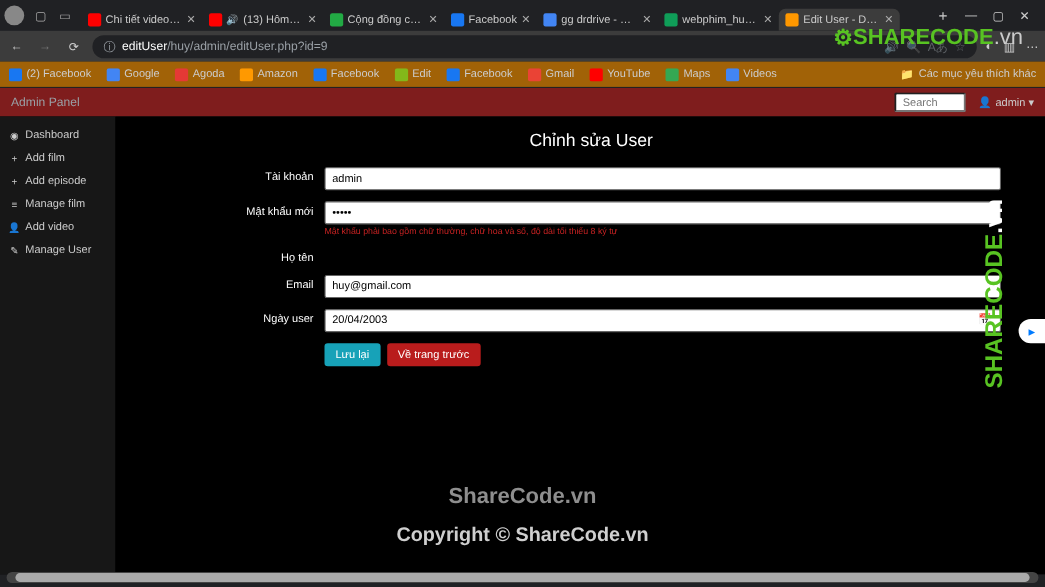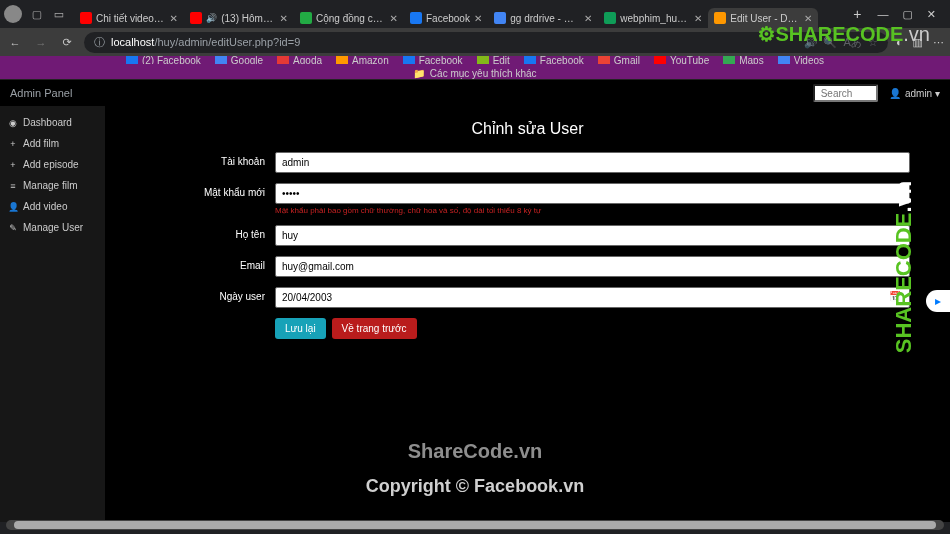--- a/index.html
+++ b/index.html
@@ -20,45 +20,45 @@
     .win-ctrls { display: flex; gap: 14px; padding: 0 10px; font-size: 11px; color: #ccc; }
 
     
     .urlrow { height: 28px; background: #3c3c3c; display: flex; align-items: center; padding: 0 6px; gap: 8px; font-size: 11px; color: #ccc; }
     .nav-btn { width: 18px; height: 18px; display: flex; align-items: center; justify-content: center; color: #ccc; }
     .urlbar { flex: 1; display: flex; align-items: center; background: #202124; border-radius: 12px; padding: 3px 10px; gap: 6px; font-size: 11px; color: #9aa0a6; }
     .url-text { color: #fff; }
     .url-actions { display: flex; gap: 10px; align-items: center; }
 
     
-    .bmrow { height: 24px; background: #701a75; display: flex; align-items: center; padding: 0 8px; gap: 4px; font-size: 10px; color: #ccc; border-bottom: 1px solid #222; flex-direction: column; }
+    .bmrow { height: 24px; background: #a16207; display: flex; align-items: center; padding: 0 8px; gap: 4px; font-size: 10px; color: #ccc; border-bottom: 1px solid #222; }
     .bm { display: flex; align-items: center; gap: 4px; }
     .bm-favicon { width: 12px; height: 12px; border-radius: 2px; }
 
     
     .watermark-logo { position: absolute; top: 22px; right: 20px; font-size: 20px; font-weight: bold; color: #58c322; z-index: 50; pointer-events: none; display: flex; align-items: center; }
     .watermark-logo span.cv { color: #ccc; font-weight: normal; }
     .watermark-side { position: absolute; top: 50%; right: -40px; transform: translateY(-50%) rotate(-90deg); font-size: 22px; font-weight: bold; color: #fff; z-index: 45; pointer-events: none; }
     .watermark-side .green { color: #58c322; }
     .watermark-mid { position: absolute; top: 440px; left: 50%; transform: translateX(-50%); font-size: 20px; font-weight: 600; color: #8e8e8e; z-index: 40; pointer-events: none; }
     .watermark-bottom { position: absolute; top: 476px; left: 50%; transform: translateX(-50%); font-size: 18px; font-weight: 600; color: #cfcfcf; z-index: 40; pointer-events: none; }
 
     
-    .appheader { height: 26px; background: #000000; display: flex; align-items: center; padding: 0 10px; font-size: 11px; color: #9aa0a6; }
+    .appheader { height: 26px; background: #7f1d1d; display: flex; align-items: center; padding: 0 10px; font-size: 11px; color: #9aa0a6; }
     .appheader .title { flex: 0 0 auto; }
     .appheader .spacer { flex: 1; }
     .searchbox { width: 65px; height: 18px; background: #fff; color: #888; border-radius: 2px; padding: 2px 6px; font-size: 10px; }
     .adminmenu { margin-left: 12px; font-size: 10px; color: #ccc; }
 
     
     .layout { display: flex; height: calc(534px - 28px - 28px - 24px - 26px - 12px); background: #000; }
     .sidebar { width: 105px; background: #171717; padding: 6px 0; font-size: 10px; color: #ccc; }
     .side-item { display: flex; align-items: center; gap: 5px; padding: 5px 8px; cursor: pointer; }
     .side-item .si-icon { width: 10px; font-size: 9px; text-align: center; }
-    .main { flex: 1; background: #000; padding: 14px 40px 10px 40px; position: relative; }
+    .main { flex: 1; background: #000; padding: 14px 40px 10px 60px; position: relative; }
     .page-title { text-align: center; font-size: 16px; margin-bottom: 14px; }
     .form-row { display: flex; align-items: flex-start; margin-bottom: 10px; font-size: 10px; }
     .form-row label { width: 130px; text-align: right; padding-right: 10px; padding-top: 4px; color: #fff; }
     .form-row .ctrl { flex: 1; }
     .form-row input[type=text], .form-row input[type=password], .form-row input[type=email], .form-row input[type=date] {
       width: 100%; font-size: 10px; padding: 4px 6px; border: 1px solid #666; border-radius: 2px; color: #000; background: #fff;
     }
     .form-row.id input { background: #808080; color: #222; }
     .warn { color: #c62222; font-size: 8px; margin-top: 2px; }
     .radios { display: flex; gap: 18px; padding-top: 3px; font-size: 10px; }
@@ -130,21 +130,21 @@
     <span>✕</span>
   </div>
 </div>
 
 <div class="urlrow">
   <span class="nav-btn">←</span>
   <span class="nav-btn" style="opacity:.4">→</span>
   <span class="nav-btn">⟳</span>
   <div class="urlbar">
     <span>ⓘ</span>
-    <span class="url-text"><span>localhost</span><span style="color:#9aa0a6">/huy/admin/editUser.php?id=9</span></span>
+    <span class="url-text"><span>editUser</span><span style="color:#9aa0a6">/huy/admin/editUser.php?id=9</span></span>
     <span style="flex:1"></span>
     <span style="opacity:.5">🔊</span>
     <span style="opacity:.5">🔍</span>
     <span style="opacity:.5">Aあ</span>
     <span style="opacity:.5">☆</span>
   </div>
   <div class="url-actions">
     <span>◐</span>
     <span>▥</span>
     <span>⋯</span>
@@ -250,21 +250,20 @@
     <div class="form-row">
       <label>Mật khẩu mới</label>
       <div class="ctrl">
         <input type="text" value="•••••" style="">
         <div class="warn">Mật khẩu phải bao gồm chữ thường, chữ hoa và số, độ dài tối thiểu 8 ký tự</div>
       </div>
     </div>
 
     <div class="form-row">
       <label>Họ tên</label>
-      <div class="ctrl"><input type="text" value="huy" style=""></div>
     </div>
 
     <div class="form-row">
       <label>Email</label>
       <div class="ctrl"><input type="text" value="huy@gmail.com" style=""></div>
     </div>
 
     <div class="form-row">
       <label>Ngày user</label>
       <div class="ctrl date-wrap">
@@ -281,18 +280,18 @@
   </div>
 </div>
 
 <div class="watermark-logo">
   ⚙<span>SHARECODE</span><span class="cv">.vn</span>
 </div>
 <div class="watermark-side">
   <span class="green">SHARECODE</span><span>.vn</span>
 </div>
 <div class="watermark-mid">ShareCode.vn</div>
-<div class="watermark-bottom">Copyright © Facebook.vn</div>
+<div class="watermark-bottom">Copyright © ShareCode.vn</div>
 
 <div class="side-pill">▸</div>
 <div class="hscroll">
     <div class="thumb"></div>
   </div>
 
 </body></html>

